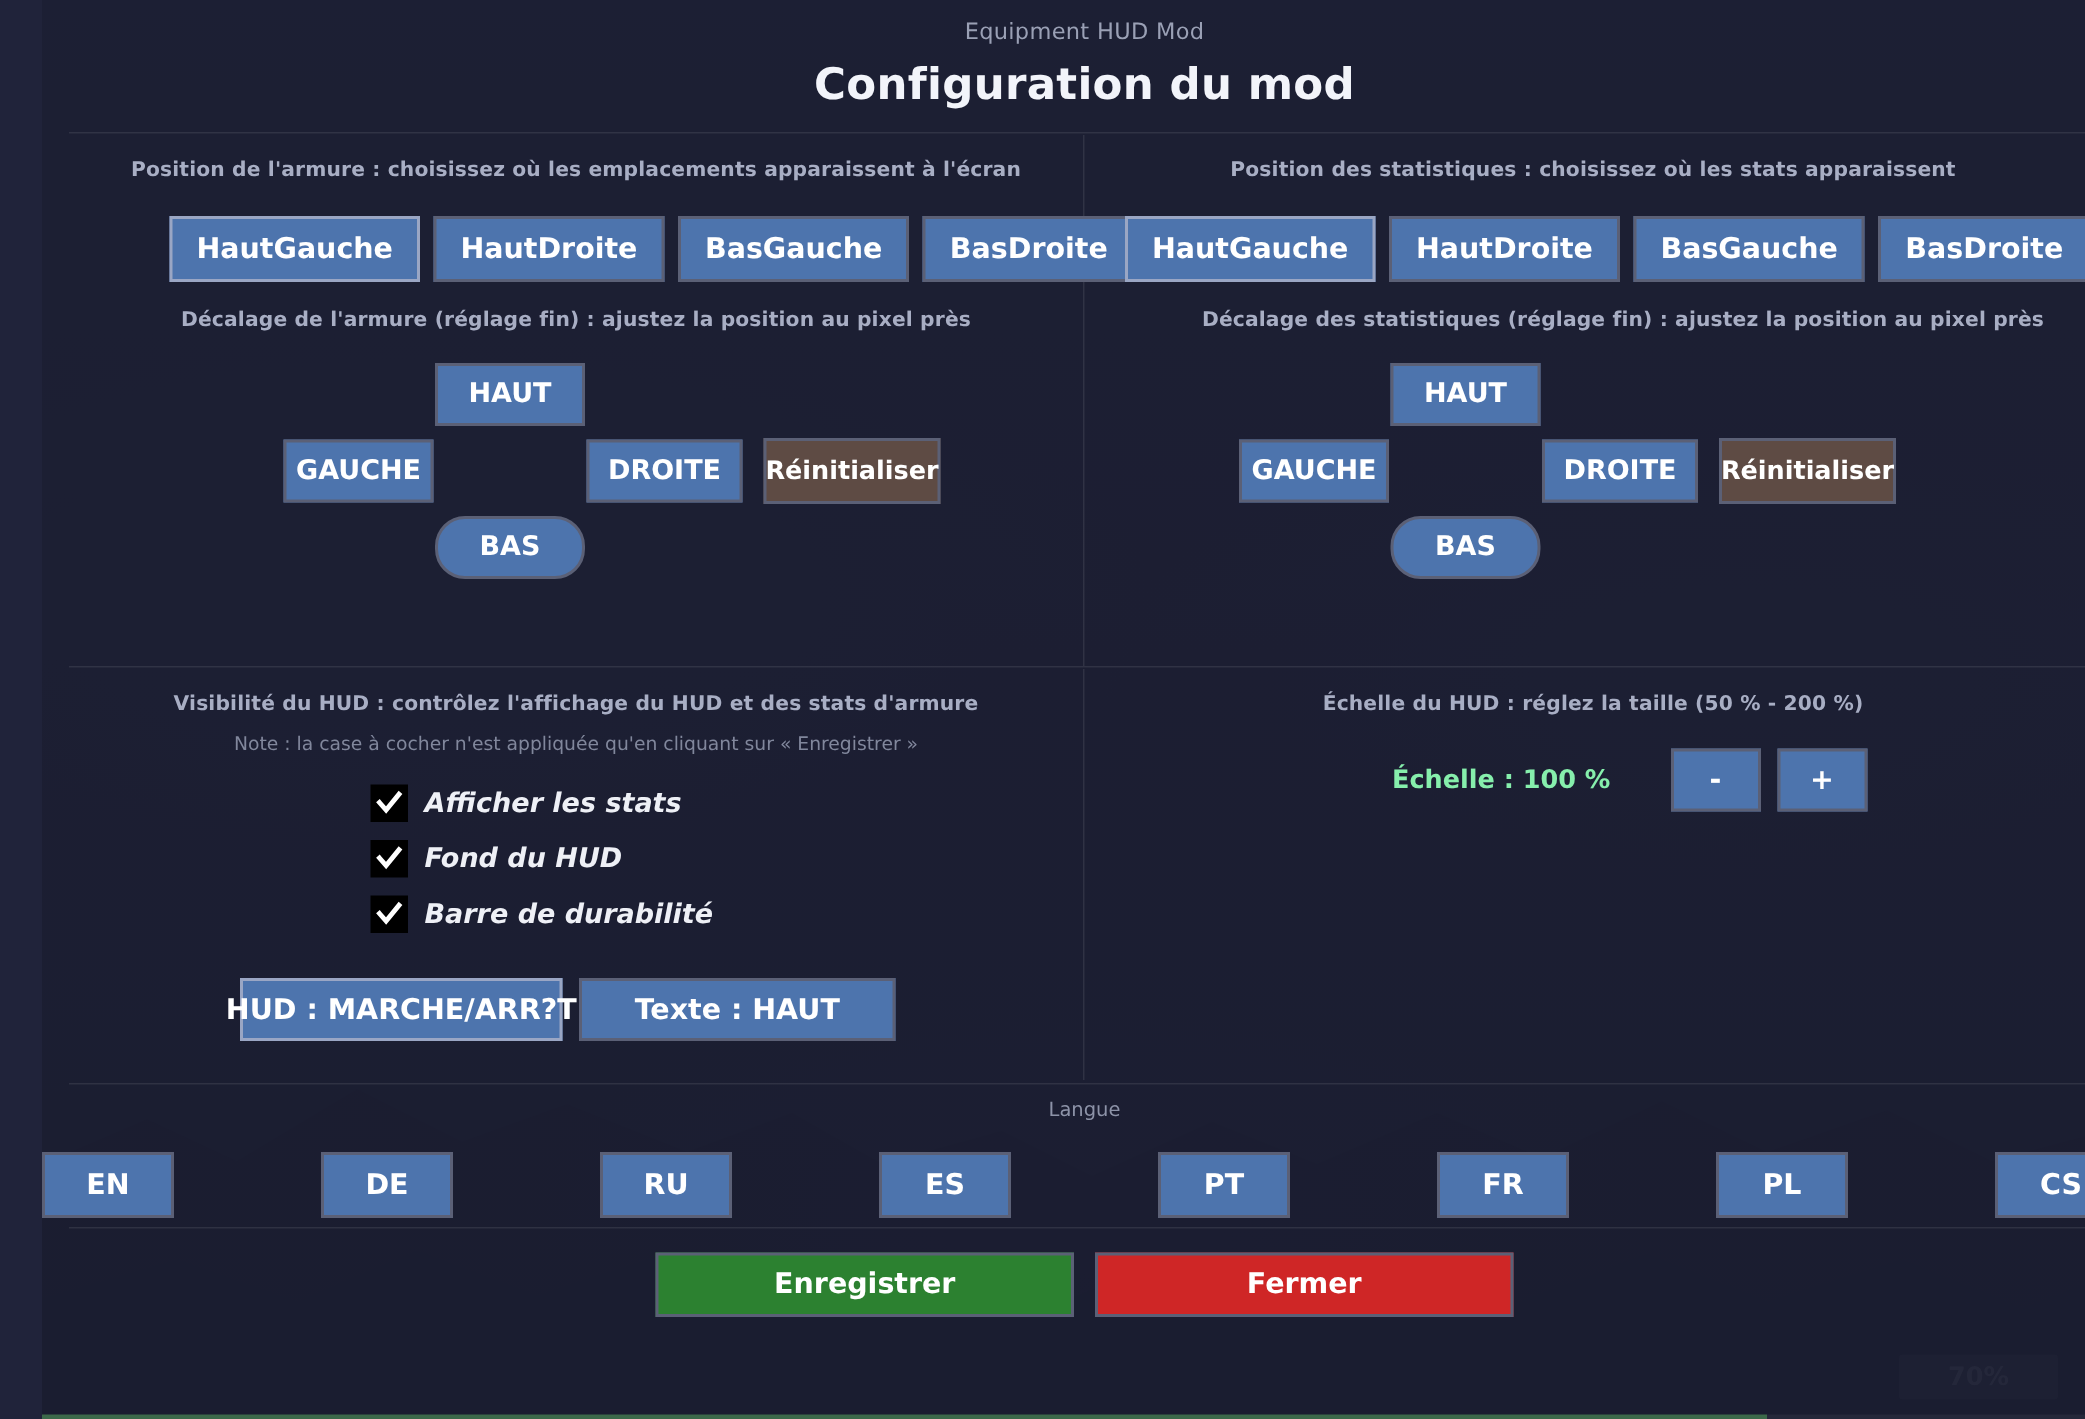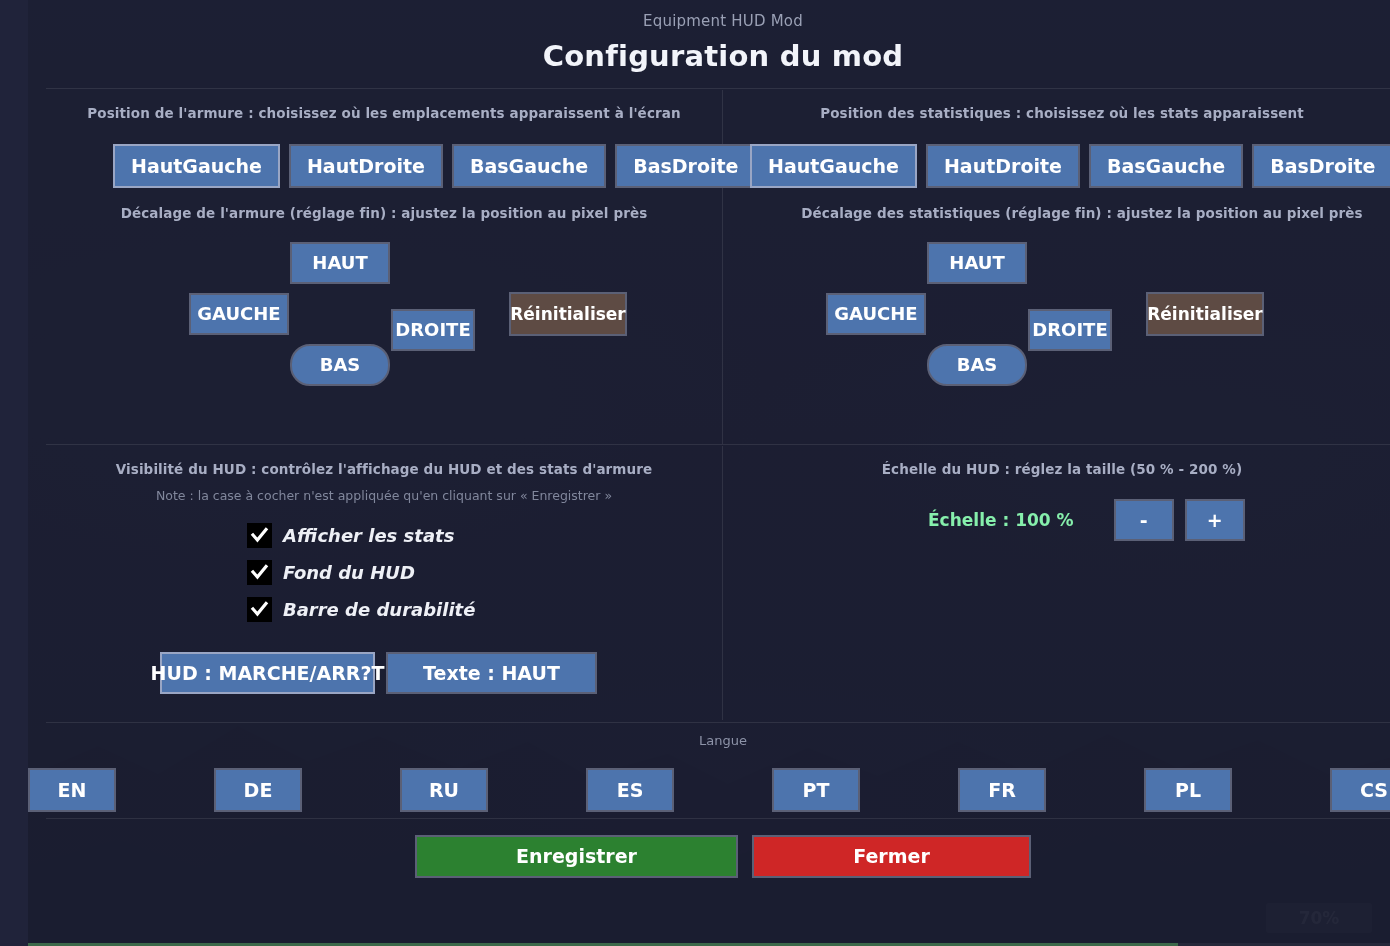--- a/index.html
+++ b/index.html
@@ -158,21 +158,21 @@
     display: flex;
     gap: 9px;
   }
   .pos-row .btn { height: 44px; padding: 0 16px; font-size: 19px; }
 
   
   .dpad { position: absolute; }
   .dpad .btn { position: absolute; height: 42px; font-size: 18px; }
   .dpad .up    { left: 101px; top: 0;   width: 100px; }
   .dpad .left  { left: 0;     top: 51px; width: 100px; }
-  .dpad .right { left: 202px; top: 67px; width: 84px; }
+  .dpad .right { left: 202px; top: 51px; width: 104px; }
   .dpad .down  { left: 101px; top: 102px; width: 100px; border-radius: 20px; }
   .dpad .rst   { left: 320px; top: 50px; width: 118px; height: 44px; font-size: 17px; }
 
   
   .checks { position: absolute; left: 219px; top: 523px; }
   .check-row {
     display: flex;
     align-items: center;
     gap: 11px;
     margin-bottom: 12px;
@@ -235,21 +235,21 @@
 
   
   .footer-row {
     position: absolute;
     left: 0; right: 0; top: 835px;
     display: flex;
     justify-content: center;
     gap: 14px;
   }
   .footer-row .btn { height: 43px; font-size: 19px; }
-  .footer-row .save { width: 323px; }
+  .footer-row .save { width: 279px; }
   .footer-row .close { width: 279px; }
 </style>
 </head>
 <body>
 
 <div id="root">
 
   <div class="backdrop"></div>
 
   <svg class="hills" viewBox="0 0 1390 640" preserveAspectRatio="none">

